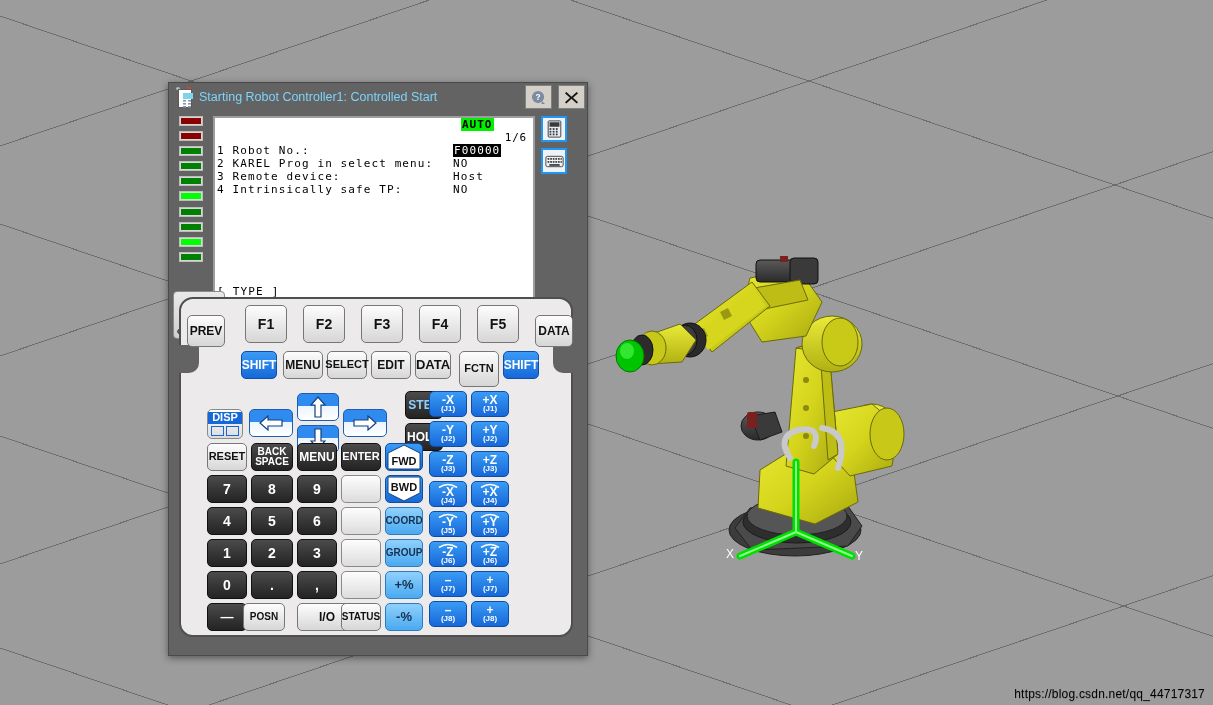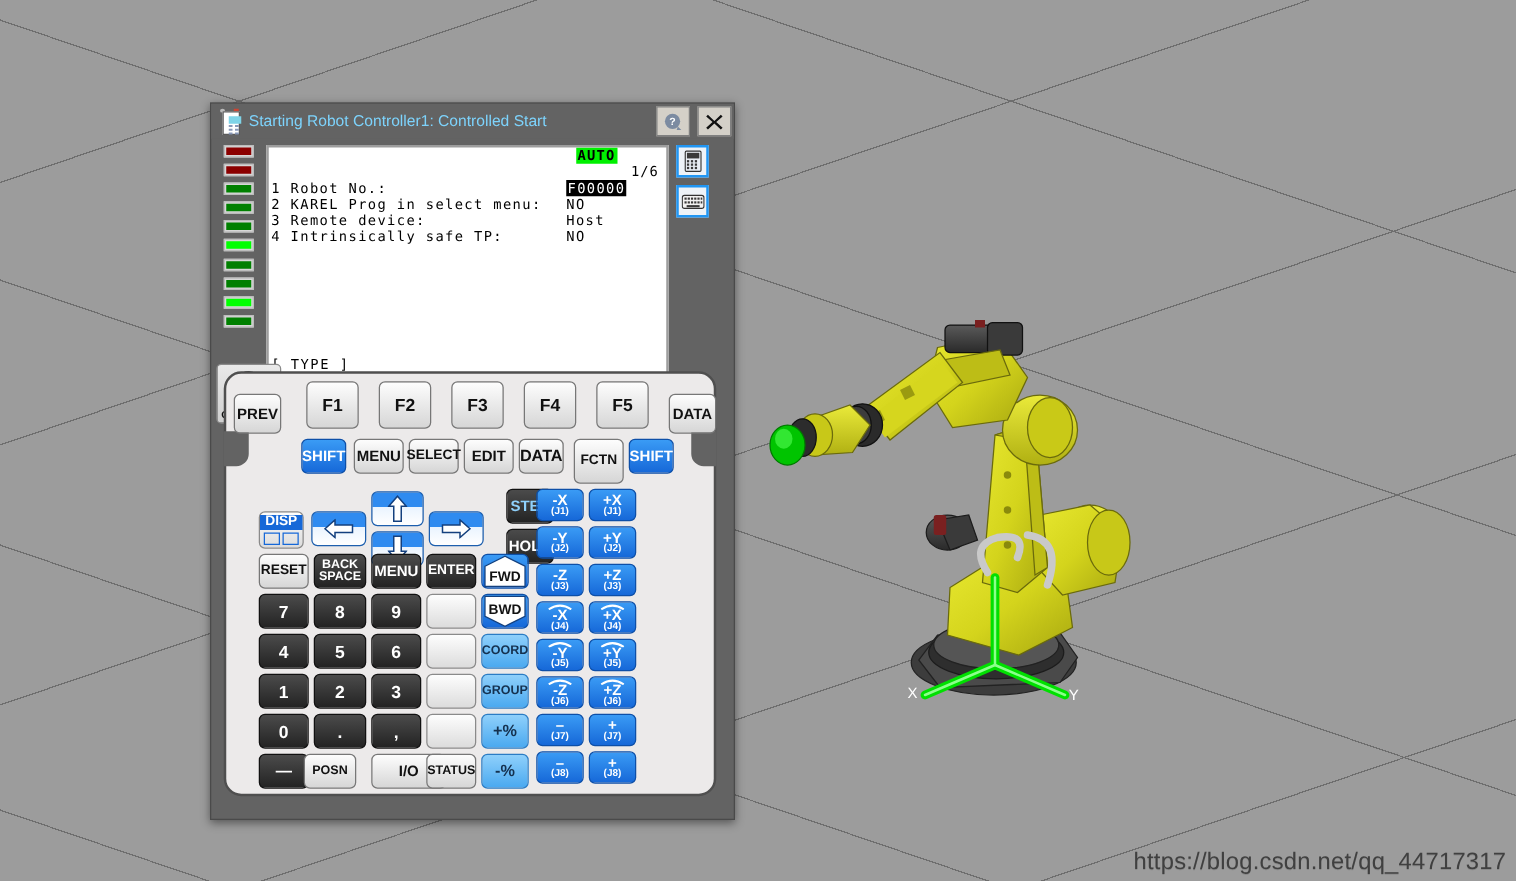--- a/index.html
+++ b/index.html
@@ -14,21 +14,21 @@
   #viewport{position:absolute;inset:0;background:#9c9c9c;overflow:hidden;}
   #viewport .gridsvg{position:absolute;inset:0;width:1213px;height:705px;}
 
   
   #robot{position:absolute;left:600px;top:240px;width:320px;height:320px;}
   #robot svg{width:100%;height:100%;display:block;}
 
   
   #watermark{
     position:absolute;right:8px;bottom:4px;
-    color:#404040;font-size:19px;letter-spacing:.2px;
+    color:#000000;font-size:12px;letter-spacing:.2px;
     text-shadow:0 1px 0 rgba(0,0,0,.12);
     font-family:"Liberation Sans", sans-serif;
     user-select:none;
   }
 
   
   #tp-window{
     position:absolute;left:168px;top:82px;width:418px;height:572px;
     background:#636363;
     border:1px solid #4a4a4a;

